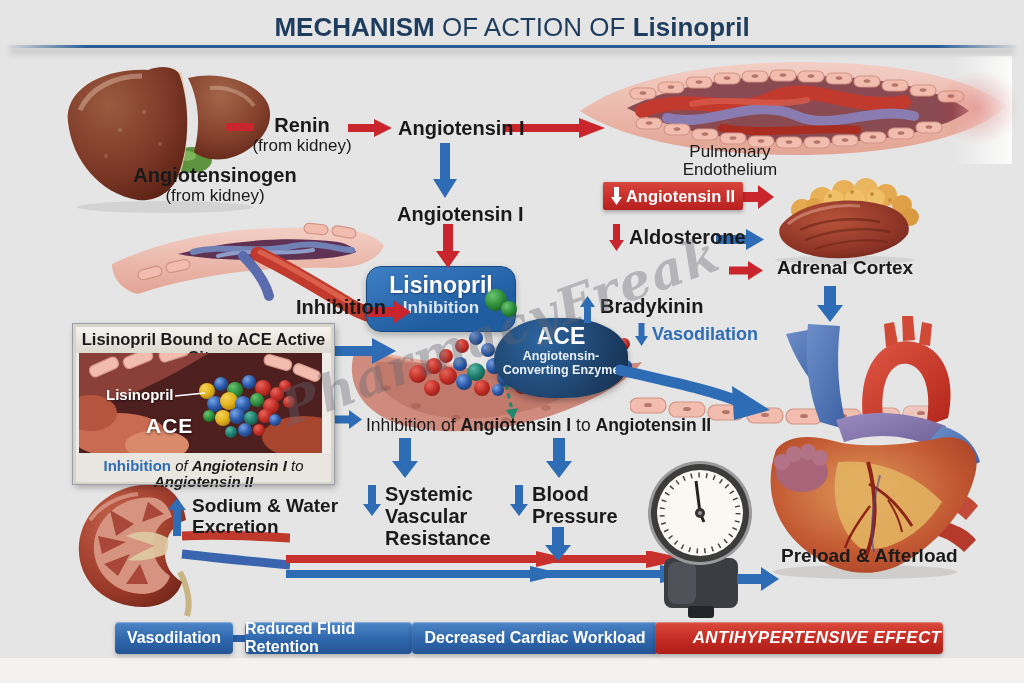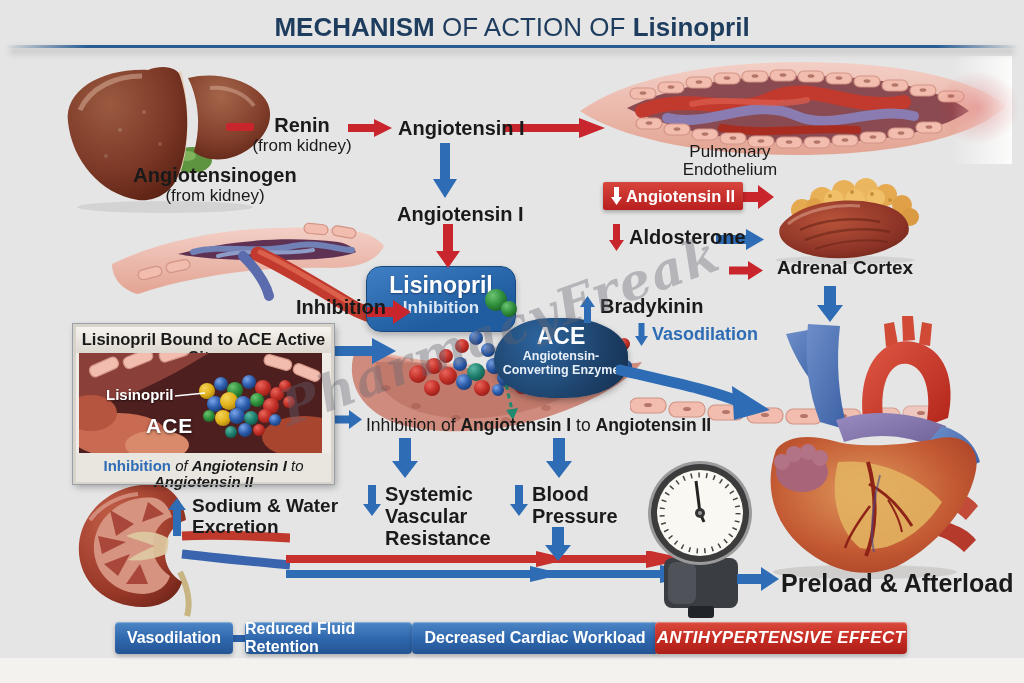--- a/index.html
+++ b/index.html
@@ -12,21 +12,21 @@
   .blue{color:#2e6db5;}
   .white{color:#ffffff;}
   .ctr{text-align:center;}
   svg{display:block;}
   .cell{fill:#f2bdae;stroke:#d29486;stroke-width:1.2;}
   .dot{fill:#b5766a;}
   .fbox{height:32px;border-radius:4px;display:flex;align-items:center;justify-content:center;
         color:#fff;font-weight:700;font-size:16px;
         background:linear-gradient(180deg,#4d86c6 0%,#2e66ac 55%,#245595 100%);
         box-shadow:0 2px 4px rgba(0,0,0,.25), inset 0 1px 1px rgba(255,255,255,.35);}
-  .fbox.red{background:linear-gradient(180deg,#da4a3c 0%,#c42a22 55%,#ab1f18 100%);font-style:italic;font-size:17px;letter-spacing:.3px;}
+  .fbox.red{background:linear-gradient(180deg,#da4a3c 0%,#c42a22 55%,#ab1f18 100%);font-style:italic;font-size:17px;letter-spacing:.3px;padding-left:36px;}
   .connector{height:7px;background:#2a5fa8;border-radius:2px;}
   .gnum{position:absolute;font-size:7px;font-weight:700;color:#3a3a3a;transform:translate(-50%,-50%);}
   #watermark{left:280px;top:248px;width:440px;height:165px;display:flex;align-items:center;justify-content:center;
              transform:rotate(-20deg);font-family:"DejaVu Serif","Liberation Serif",serif;
              font-style:italic;font-weight:700;font-size:50px;color:rgba(100,100,112,.38);
              letter-spacing:2px;z-index:40;pointer-events:none;}
 </style>
 </head>
 <body>
 
@@ -569,21 +569,21 @@
     <span class="gnum abs" style="left:675px;top:495px;">100</span>
     <span class="gnum abs" style="left:690px;top:479px;">140</span>
     <span class="gnum abs" style="left:710px;top:474px;">180</span>
     <span class="gnum abs" style="left:728px;top:482px;">220</span>
     <span class="gnum abs" style="left:738px;top:500px;">260</span>
     <span class="gnum abs" style="left:737px;top:521px;">300</span>
   </div>
   <svg class="abs" style="left:737px;top:567px;z-index:5;" width="42" height="24">
     <polygon points="0,7 24,7 24,0 42,12 24,24 24,17 0,17" fill="#2e6db5"></polygon>
     </svg>
-  <div class="abs txt b" style="left:781px;top:570px;font-size:25px;z-index:10;">Preload &amp; Afterload</div>
+  <div class="abs txt b" style="left:781px;top:546px;font-size:19px;z-index:10;">Preload &amp; Afterload</div>
 
   <div class="abs" style="left:0;top:658px;width:1024px;height:25px;background:#f4f2ee;z-index:1;"></div>
   <div class="fbox abs" style="left:115px;top:622px;width:118px;z-index:10;">
     <span>Vasodilation</span>
     </div>
   <div class="connector abs" style="left:231px;top:635px;width:16px;z-index:9;"></div>
   <div class="fbox abs" style="left:245px;top:622px;width:167px;z-index:10;">
     <span>Reduced Fluid Retention</span>
     </div>
   <div class="connector abs" style="left:410px;top:635px;width:29px;z-index:9;"></div>

